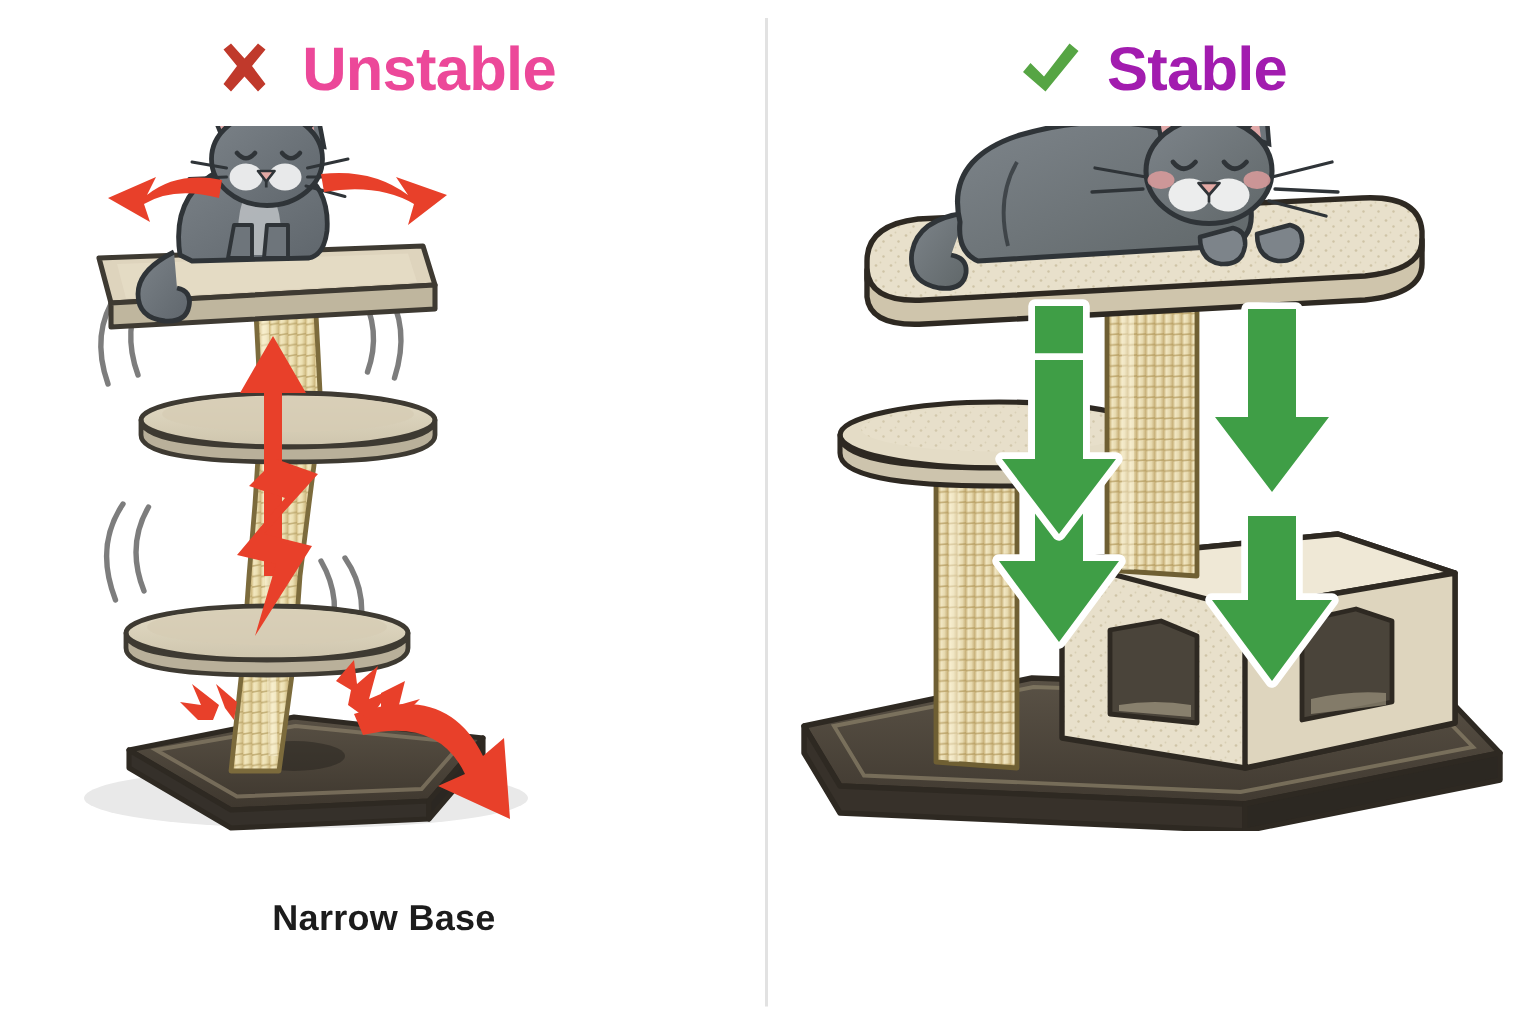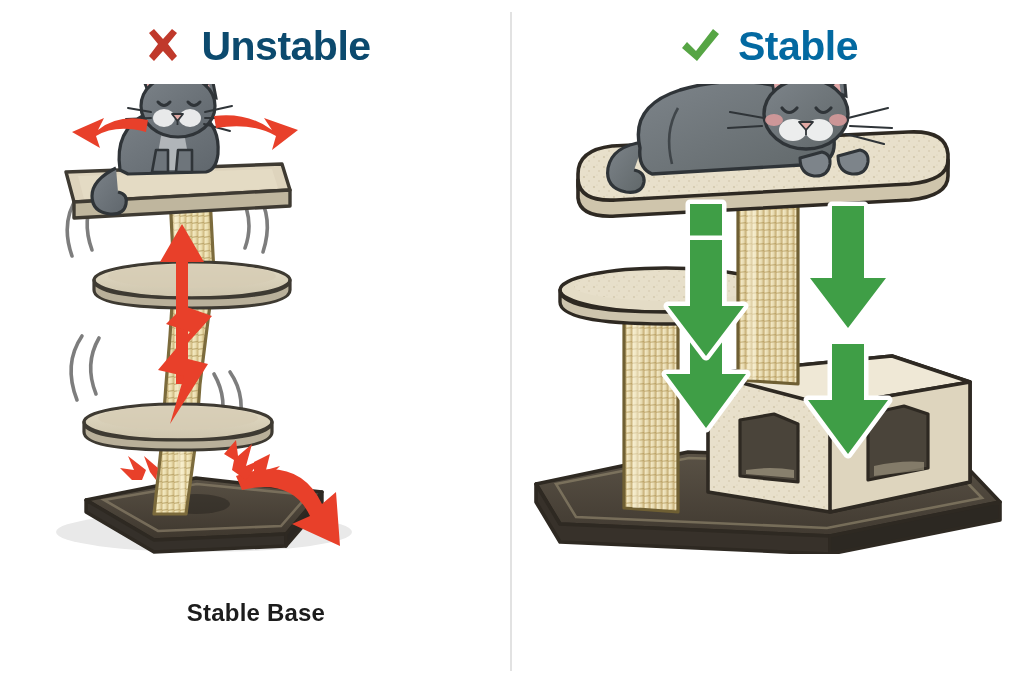--- a/index.html
+++ b/index.html
@@ -5,22 +5,22 @@
   html,body{margin:0;padding:0;background:#ffffff;}
   body{width:1024px;height:683px;font-family:"Liberation Sans",sans-serif;overflow:hidden;}
   #stage{position:relative;width:1024px;height:683px;background:#ffffff;}
   .panel{position:absolute;top:0;height:683px;width:512px;}
   .panel.left{left:0;}
   .panel.right{left:512px;}
   .divider{position:absolute;left:510px;top:12px;width:2px;height:659px;background:#e2e2e2;}
   .heading{position:absolute;top:24px;width:100%;display:flex;align-items:center;justify-content:center;gap:16px;}
   .heading .mark{display:block;width:44px;height:44px;flex:0 0 auto;}
   .heading .htext{font-size:41px;font-weight:bold;letter-spacing:-0.5px;line-height:1;}
-  .h-unstable{color:#0c4a6e;}
-  .h-stable{color:#0369a1;}
+  .h-unstable{color:#ec4899;}
+  .h-stable{color:#a21caf;}
   .caption{position:absolute;bottom:56px;width:100%;text-align:center;font-size:24px;font-weight:bold;color:#1c1c1c;letter-spacing:0.2px;}
   .art{position:absolute;left:0;top:84px;width:512px;height:470px;}
   svg{display:block;}
 </style>
 </head>
 <body>
 
 <div id="stage">
 
   <div class="divider"></div>
@@ -157,21 +157,21 @@
 
         <g fill="#e8402a">
           <path d="M224 370 L236 356 L238 372 L252 360 L246 382 L260 376 L246 396 L232 386 L234 376 Z"></path>
           <path d="M254 378 L270 370 L266 386 L280 382 L262 400 L254 392 Z"></path>
           <path d="M132 396 L120 384 L134 386 L128 372 L146 386 L142 396 Z"></path>
           <path d="M150 388 L144 372 L158 384 L156 396 Z"></path>
         </g>
       </svg>
     </div>
 
-    <div class="caption">Stable Base</div>
+    <div class="caption">Narrow Base</div>
   </div>
 
   <div class="panel right">
 
     <div class="heading">
       <svg class="mark" viewBox="0 0 44 44">
         <path d="M4 24 L9 18 L18 27 L35 5 L41 10 L19 37 Z" fill="#56a544"></path>
       </svg>
       <span class="htext h-stable">Stable</span>
     </div>

